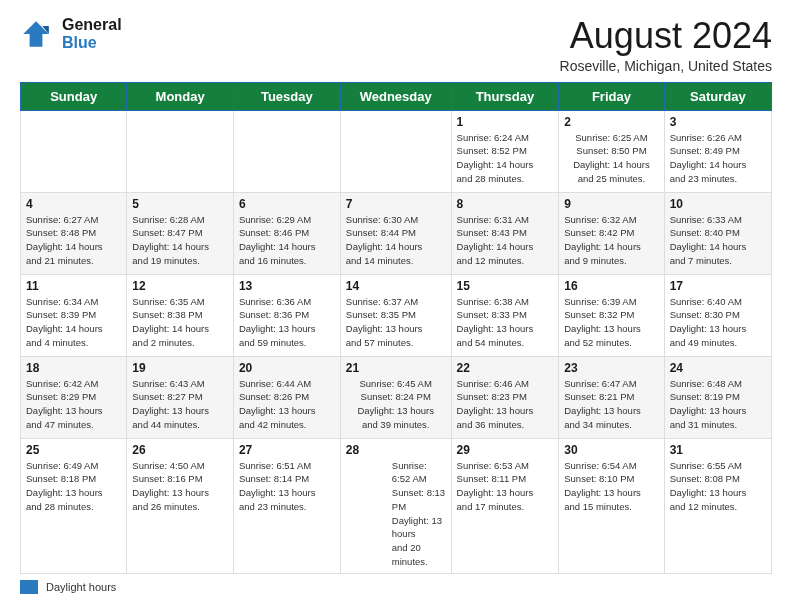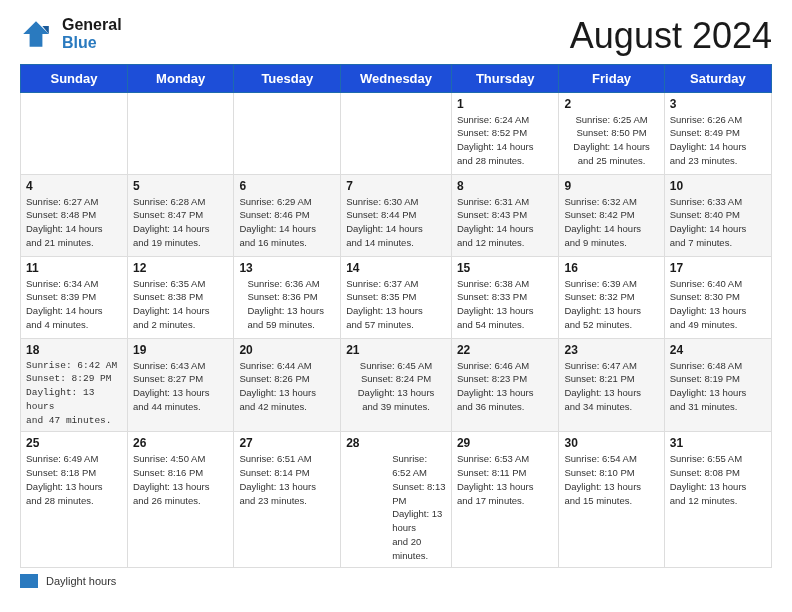--- a/index.html
+++ b/index.html
@@ -42,21 +42,21 @@
       font-size: 14px;
       color: #333;
       margin-top: 2px;
     }
     .calendar {
       width: 100%;
       border-collapse: collapse;
       margin-top: 8px;
     }
     .calendar th {
-      background: #1d4ed8;
+      background: #15803d;
       color: #fff;
       font-size: 13px;
       font-weight: bold;
       padding: 6px 4px;
       text-align: center;
       border: 1px solid #1e6aad;
     }
     .calendar td {
       vertical-align: top;
       padding: 4px 5px;
@@ -112,20 +112,21 @@
         <polygon points="20,4 36,20 28,20 28,36 12,36 12,20 4,20" fill="#2a7abf"></polygon>
         <polygon points="28,10 36,10 36,20" fill="#1a5a9a"></polygon>
       </svg>
       <div>
         <div style="font-size:16px;font-weight:bold;color:#1a1a1a;">General</div>
         <div style="font-size:16px;font-weight:bold;color:#2a7abf;">Blue</div>
       </div>
     </div>
     <div class="title-section">
       <div class="main-title">August 2024</div>
+      <div class="subtitle">Roseville, Michigan, United States</div>
     </div>
   </div>
 
   <table class="calendar">
     <thead>
       <tr>
         <th>Sunday</th>
         <th>Monday</th>
         <th>Tuesday</th>
         <th>Wednesday</th>
@@ -223,21 +224,21 @@
           </td>
           <td>
             <span class="day-number">12</span>
             <div class="day-info" style="white-space: pre-line;">Sunrise: 6:35 AM
 Sunset: 8:38 PM
 Daylight: 14 hours
 and 2 minutes.</div>
           </td>
           <td>
             <span class="day-number">13</span>
-            <div class="day-info" style="white-space: pre-line; margin-left: 8px;">Sunrise: 6:36 AM
+            <div class="day-info" style="white-space: pre-line;">Sunrise: 6:36 AM
 Sunset: 8:36 PM
 Daylight: 13 hours
 and 59 minutes.</div>
           </td>
           <td>
             <span class="day-number">14</span>
             <div class="day-info" style="white-space: pre-line;">Sunrise: 6:37 AM
 Sunset: 8:35 PM
 Daylight: 13 hours
 and 57 minutes.</div>
@@ -260,21 +261,21 @@
             <span class="day-number">17</span>
             <div class="day-info" style="white-space: pre-line;">Sunrise: 6:40 AM
 Sunset: 8:30 PM
 Daylight: 13 hours
 and 49 minutes.</div>
           </td>
         </tr>
         <tr>
           <td>
             <span class="day-number">18</span>
-            <div class="day-info" style="white-space: pre-line; font-family: Liberation Mono, monospace;">Sunrise: 6:42 AM
+            <div class="day-info" style="white-space: pre-line;">Sunrise: 6:42 AM
 Sunset: 8:29 PM
 Daylight: 13 hours
 and 47 minutes.</div>
           </td>
           <td>
             <span class="day-number">19</span>
             <div class="day-info" style="white-space: pre-line;">Sunrise: 6:43 AM
 Sunset: 8:27 PM
 Daylight: 13 hours
 and 44 minutes.</div>

